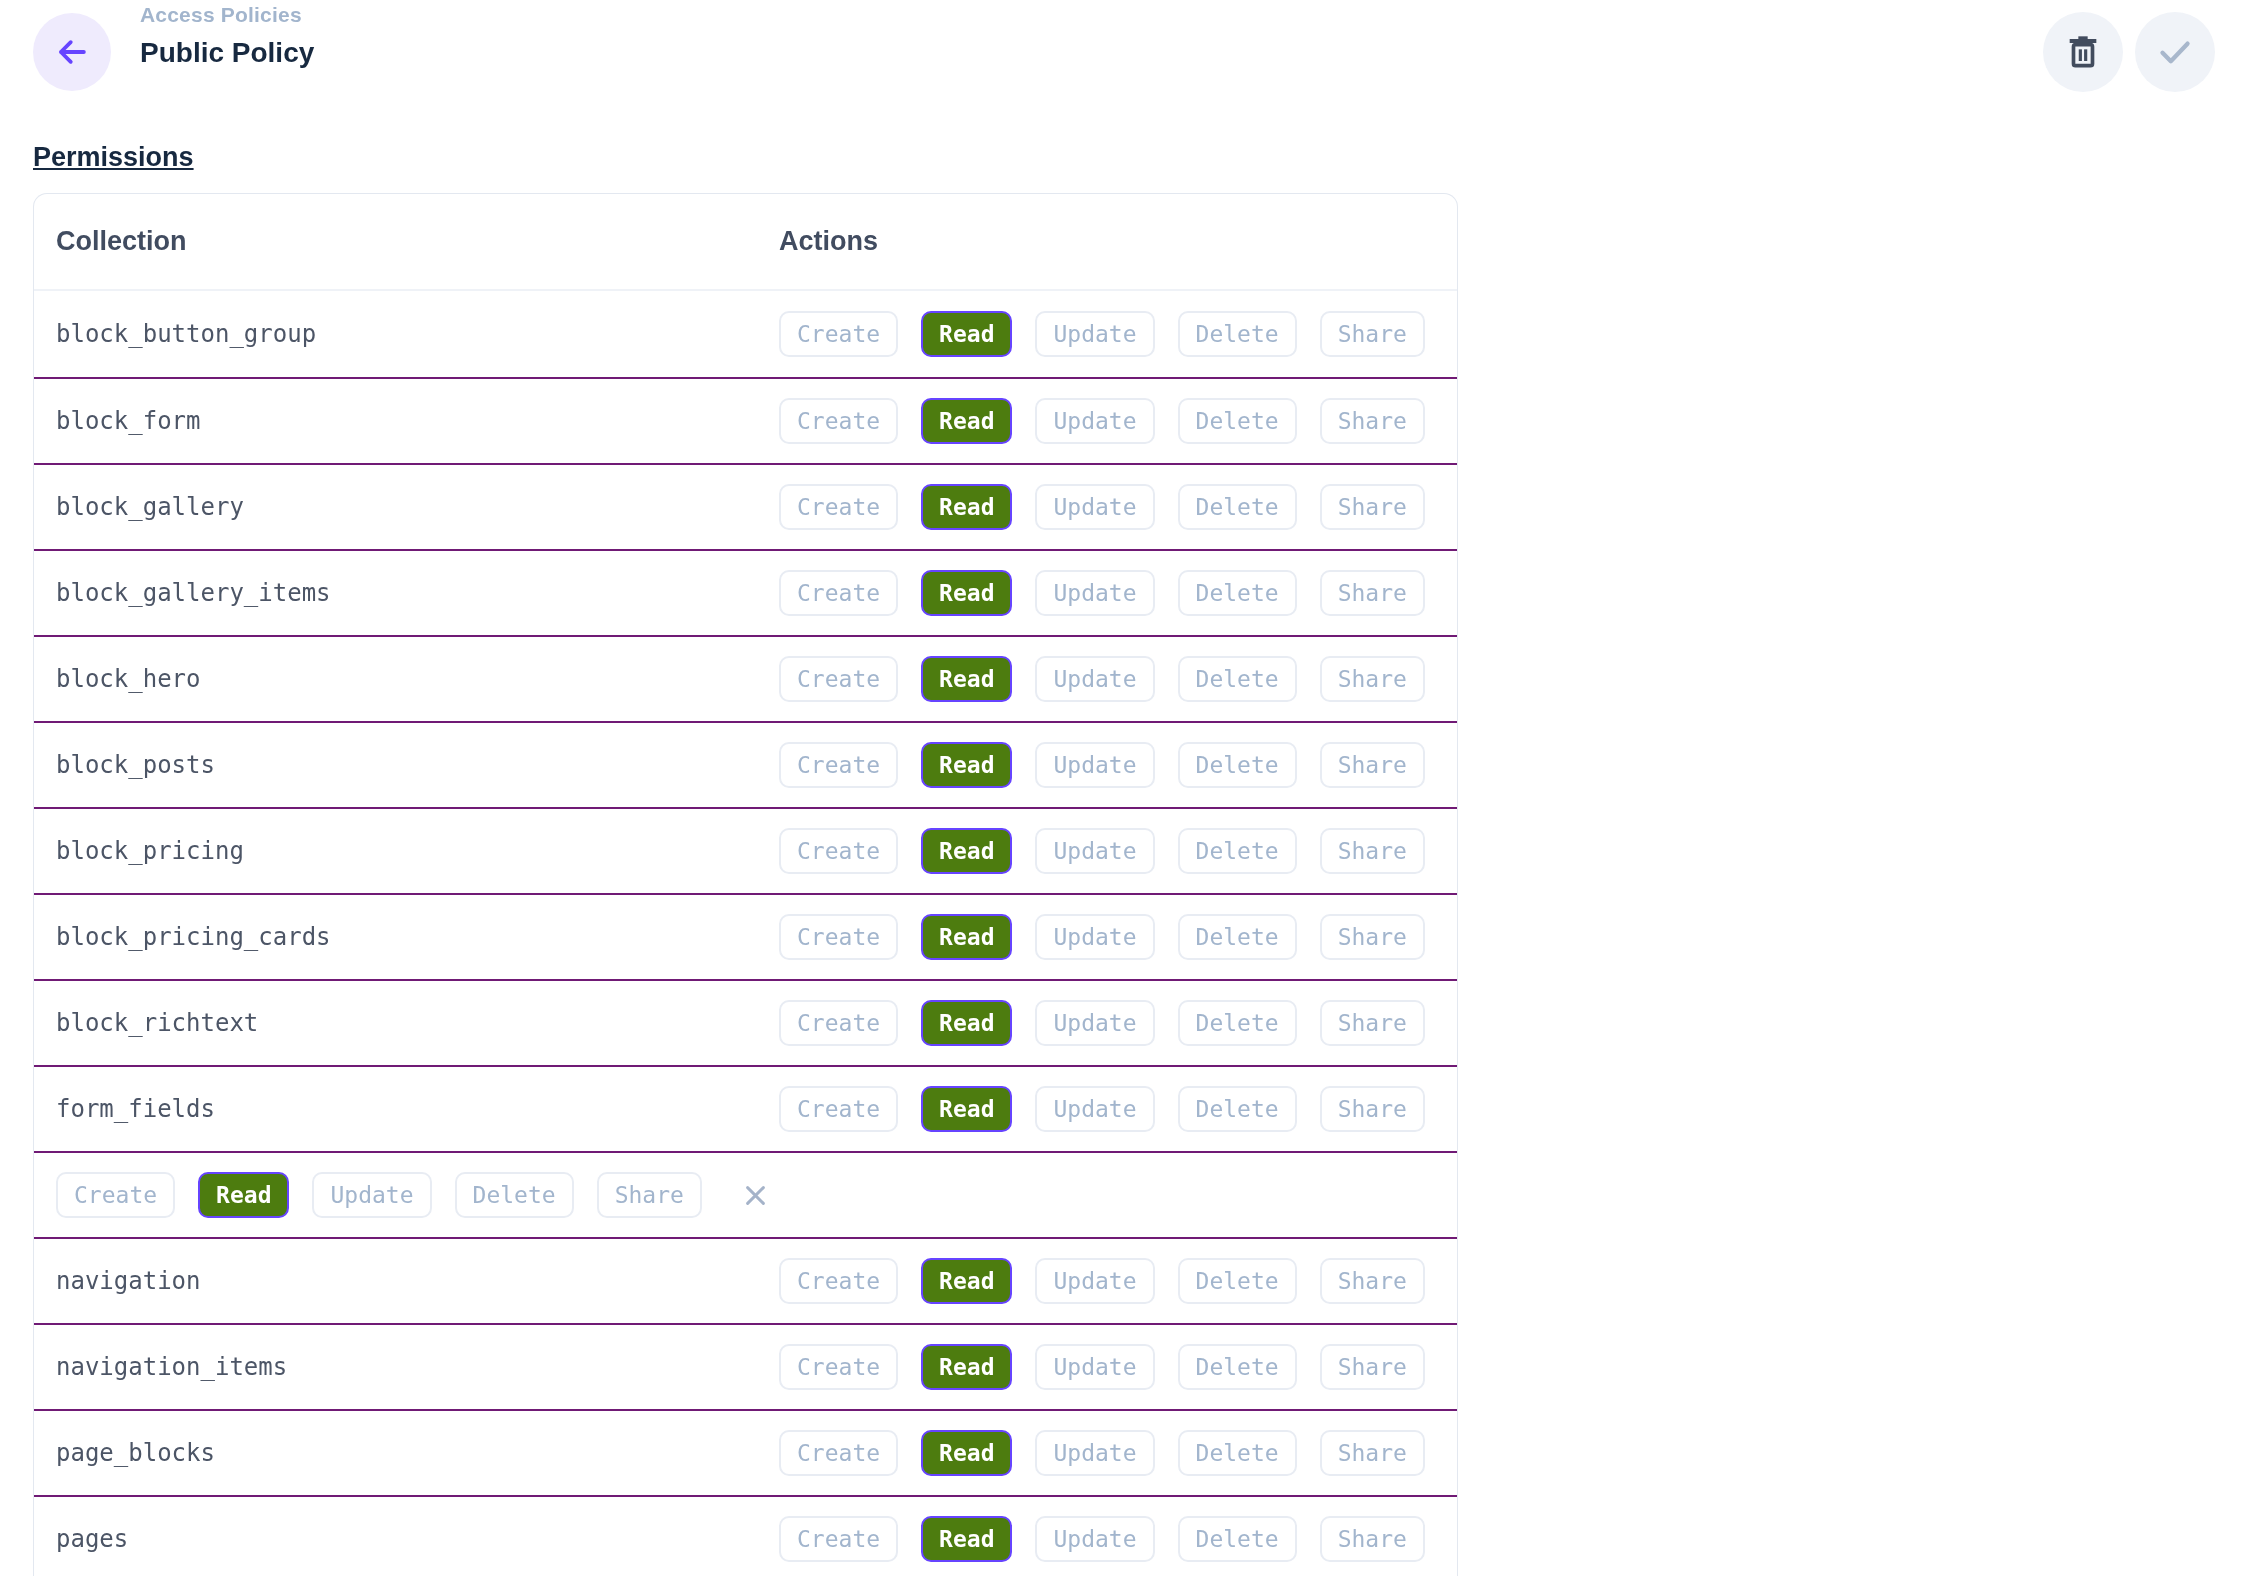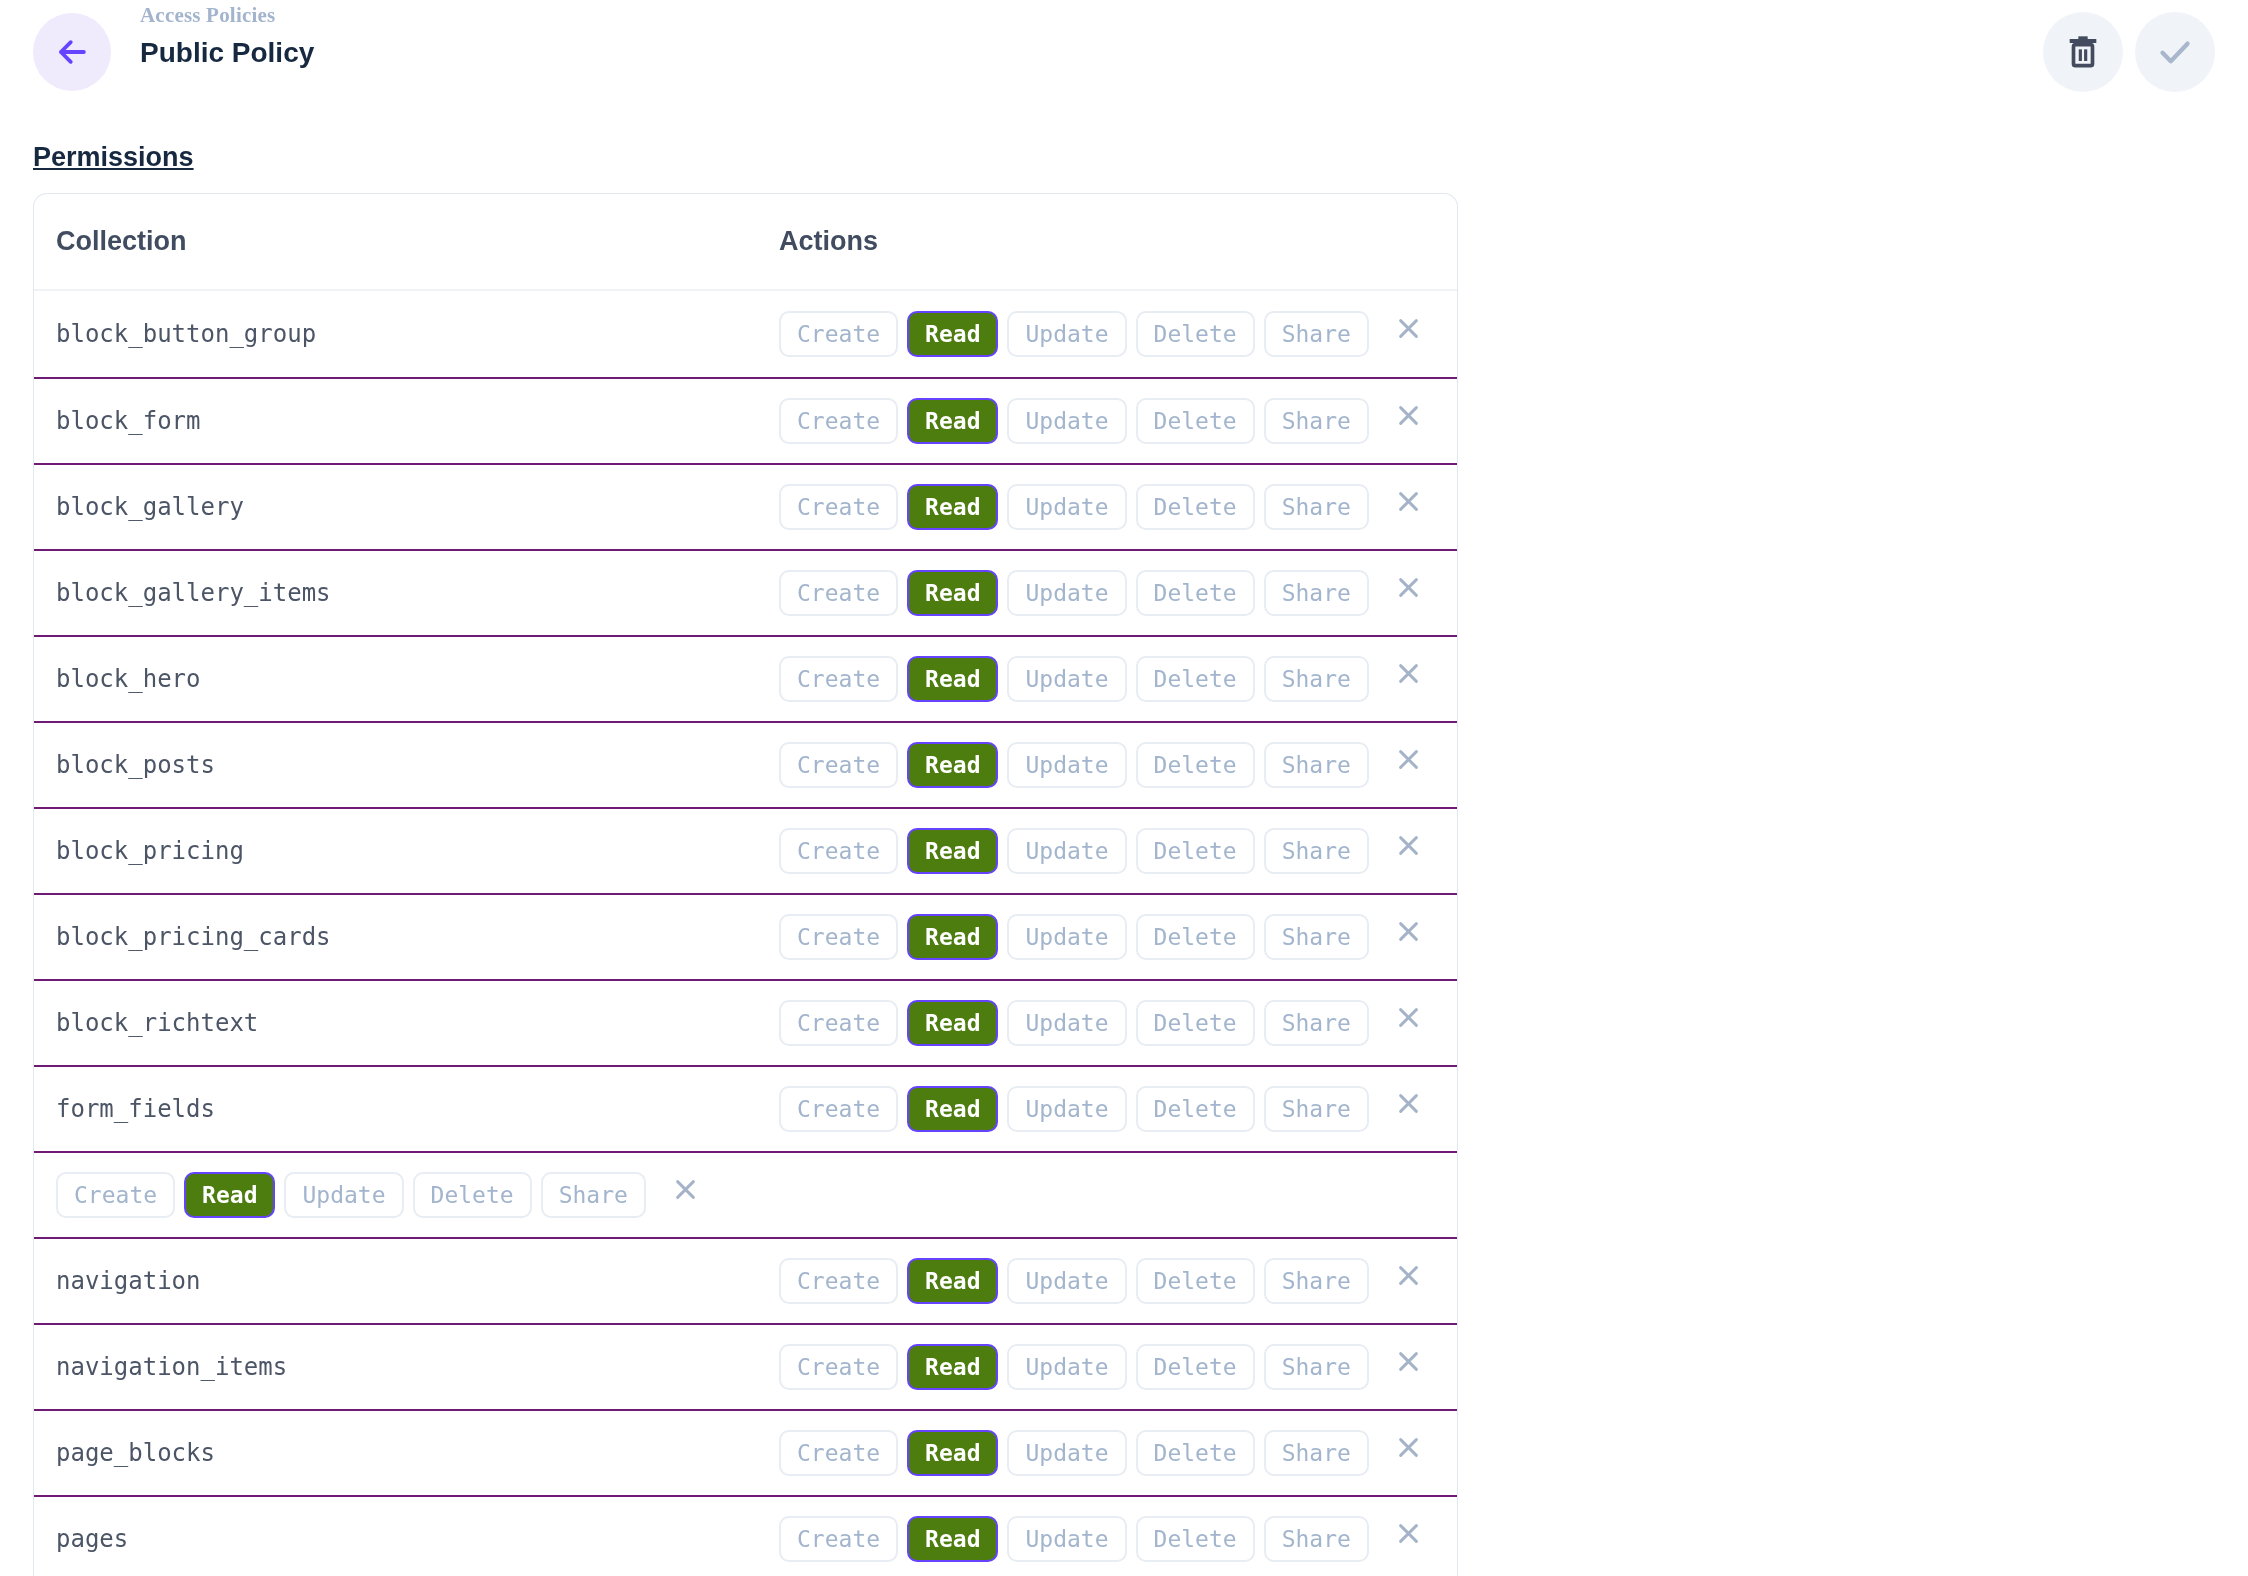--- a/index.html
+++ b/index.html
@@ -16,21 +16,21 @@
   .app-header { position:relative; height:104px; }
   .back-btn {
     position:absolute; left:33px; top:13px;
     width:78px; height:78px; border-radius:50%;
     background:#EFEBFD; border:none; cursor:pointer;
     display:flex; align-items:center; justify-content:center;
   }
   .title-block { position:absolute; left:140px; top:2px; }
   .breadcrumb {
     font-size:21px; font-weight:700; color:#A2B5CD;
-    line-height:26px; letter-spacing:0.2px;font-family:Liberation Serif, serif;
+    line-height:26px; letter-spacing:0.2px;
   }
   .page-title {
     font-size:28px; font-weight:700; color:#172940;
     line-height:46px; margin-top:2px;
   }
   .header-actions {
     position:absolute; right:33px; top:12px;
     display:flex; gap:12px;
   }
   .icon-btn {
@@ -64,21 +64,21 @@
     height:97px;
     border-bottom:2px solid #EFF2F7;
     font-size:27px; font-weight:700; color:#414C60;
   }
   .trow { height:86px; }
   .trow + .trow { border-top:2px solid #701a75; }
   .collection-name {
     font-family:"DejaVu Sans Mono", monospace;
     font-size:24px; color:#4C5566;
   }
-  .actions-cell { display:flex; align-items:flex-start; gap:9px; }
+  .actions-cell { display:flex; align-items:center; gap:23px; }
   .action-btn {
     height:46px; padding:0 16px;
     display:inline-flex; align-items:center;
     background:#ffffff;
     border:2px solid #E8ECF3; border-radius:10px;
     font-family:"DejaVu Sans Mono", monospace;
     font-size:23px; color:#A2B5CD;
     cursor:pointer; white-space:nowrap;
   }
   .action-btn.active {

